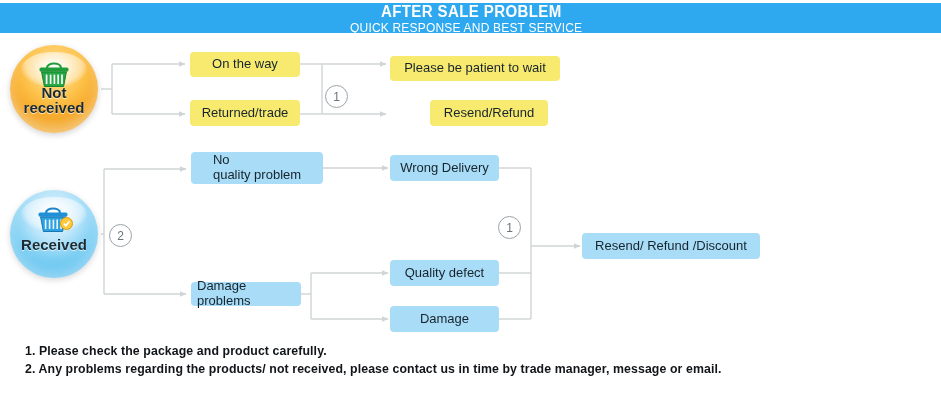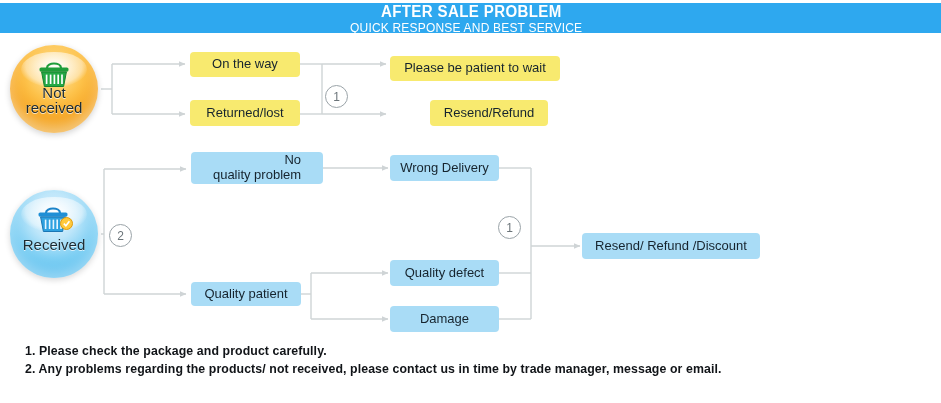--- a/index.html
+++ b/index.html
@@ -36,21 +36,21 @@
   
   #wires{position:absolute;left:0;top:0;width:941px;height:403px;pointer-events:none;}
 
   
   .badge{
     position:absolute;width:88px;height:88px;border-radius:50%;
     display:flex;align-items:center;justify-content:center;
     text-align:center;line-height:1.02;
   }
   .badge .blabel{
-    position:relative;z-index:3;font-size:15px;font-weight:normal;
+    position:relative;z-index:3;font-size:15px;font-weight:bold;
     color:#1c2b33;text-shadow:0 1px 0 rgba(255,255,255,.7);
     padding-top:22px;white-space:pre-line;
   }
   .badge-orange{
     left:10px;top:45px;
     background:radial-gradient(circle at 50% 30%, #ffe9a8 0%, #fdc24a 38%, #f6a623 62%, #efa11f 80%, #f7d98f 100%);
     box-shadow:0 2px 6px rgba(0,0,0,.18), inset 0 -6px 14px rgba(255,255,255,.45);
   }
   .badge-blue{
     left:10px;top:190px;
@@ -62,21 +62,21 @@
     border-radius:50%;
     background:radial-gradient(ellipse at 50% 40%, rgba(255,255,255,.95) 0%, rgba(255,255,255,.45) 60%, rgba(255,255,255,0) 75%);
     z-index:1;
   }
   .badge .basket{position:absolute;top:12px;left:0;right:0;z-index:2;text-align:center;}
 
   
   .node{
     position:absolute;border-radius:4px;
     display:flex;align-items:center;justify-content:center;
-    font-size:13px;color:#16242e;line-height:1.12;text-align:right;
+    font-size:13px;color:#16242e;line-height:1.12;text-align:left;
     white-space:pre-line;
     box-sizing:border-box;padding:2px 6px;
   }
   .node.yellow{background:#f8ea6f;}
   .node.blue{background:#a9dcf6;}
 
   
   .marker{
     position:absolute;width:21px;height:21px;border-radius:50%;
     border:1px solid #9aa3a8;color:#6b7479;background:transparent;
@@ -179,30 +179,30 @@
           <path d="M28,17.6 L28,27"></path>
         </g>
         <circle cx="33.5" cy="21.5" r="6" fill="#ffc93c" stroke="#e09b0c" stroke-width="1"></circle>
         <path d="M30.8,21.6 L32.9,23.8 L36.4,19.3" fill="none" stroke="#ffffff" stroke-width="1.6"></path>
       </svg>
     </div>
     <span class="blabel">Received</span>
   </div>
 
   <div class="node yellow" style="left:190px;top:52px;width:110px;height:25px;">On the way</div>
-  <div class="node yellow" style="left:190px;top:100px;width:110px;height:26px;">Returned/lost</div>
+  <div class="node yellow" style="left:190px;top:100px;width:110px;height:26px;">Returned/trade</div>
 
   <div class="node yellow" style="left:390px;top:56px;width:170px;height:25px;">Please be patient to wait</div>
   <div class="node yellow" style="left:390px;top:100px;width:118px;height:26px;margin-left:40px;">Resend/Refund</div>
 
   <div class="marker" style="left:325px;top:85px;">1</div>
 
   <div class="node blue" style="left:191px;top:152px;width:132px;height:32px;">No
 quality problem</div>
-  <div class="node blue" style="left:191px;top:282px;width:110px;height:24px;">Quality patient</div>
+  <div class="node blue" style="left:191px;top:282px;width:110px;height:24px;">Damage problems</div>
 
   <div class="node blue" style="left:390px;top:155px;width:109px;height:26px;">Wrong Delivery</div>
   <div class="node blue" style="left:390px;top:260px;width:109px;height:26px;">Quality defect</div>
   <div class="node blue" style="left:390px;top:306px;width:109px;height:26px;">Damage</div>
 
   <div class="node blue" style="left:582px;top:233px;width:178px;height:26px;">Resend/ Refund /Discount</div>
 
   <div class="marker" style="left:109px;top:224px;">2</div>
   <div class="marker" style="left:498px;top:216px;">1</div>
 

